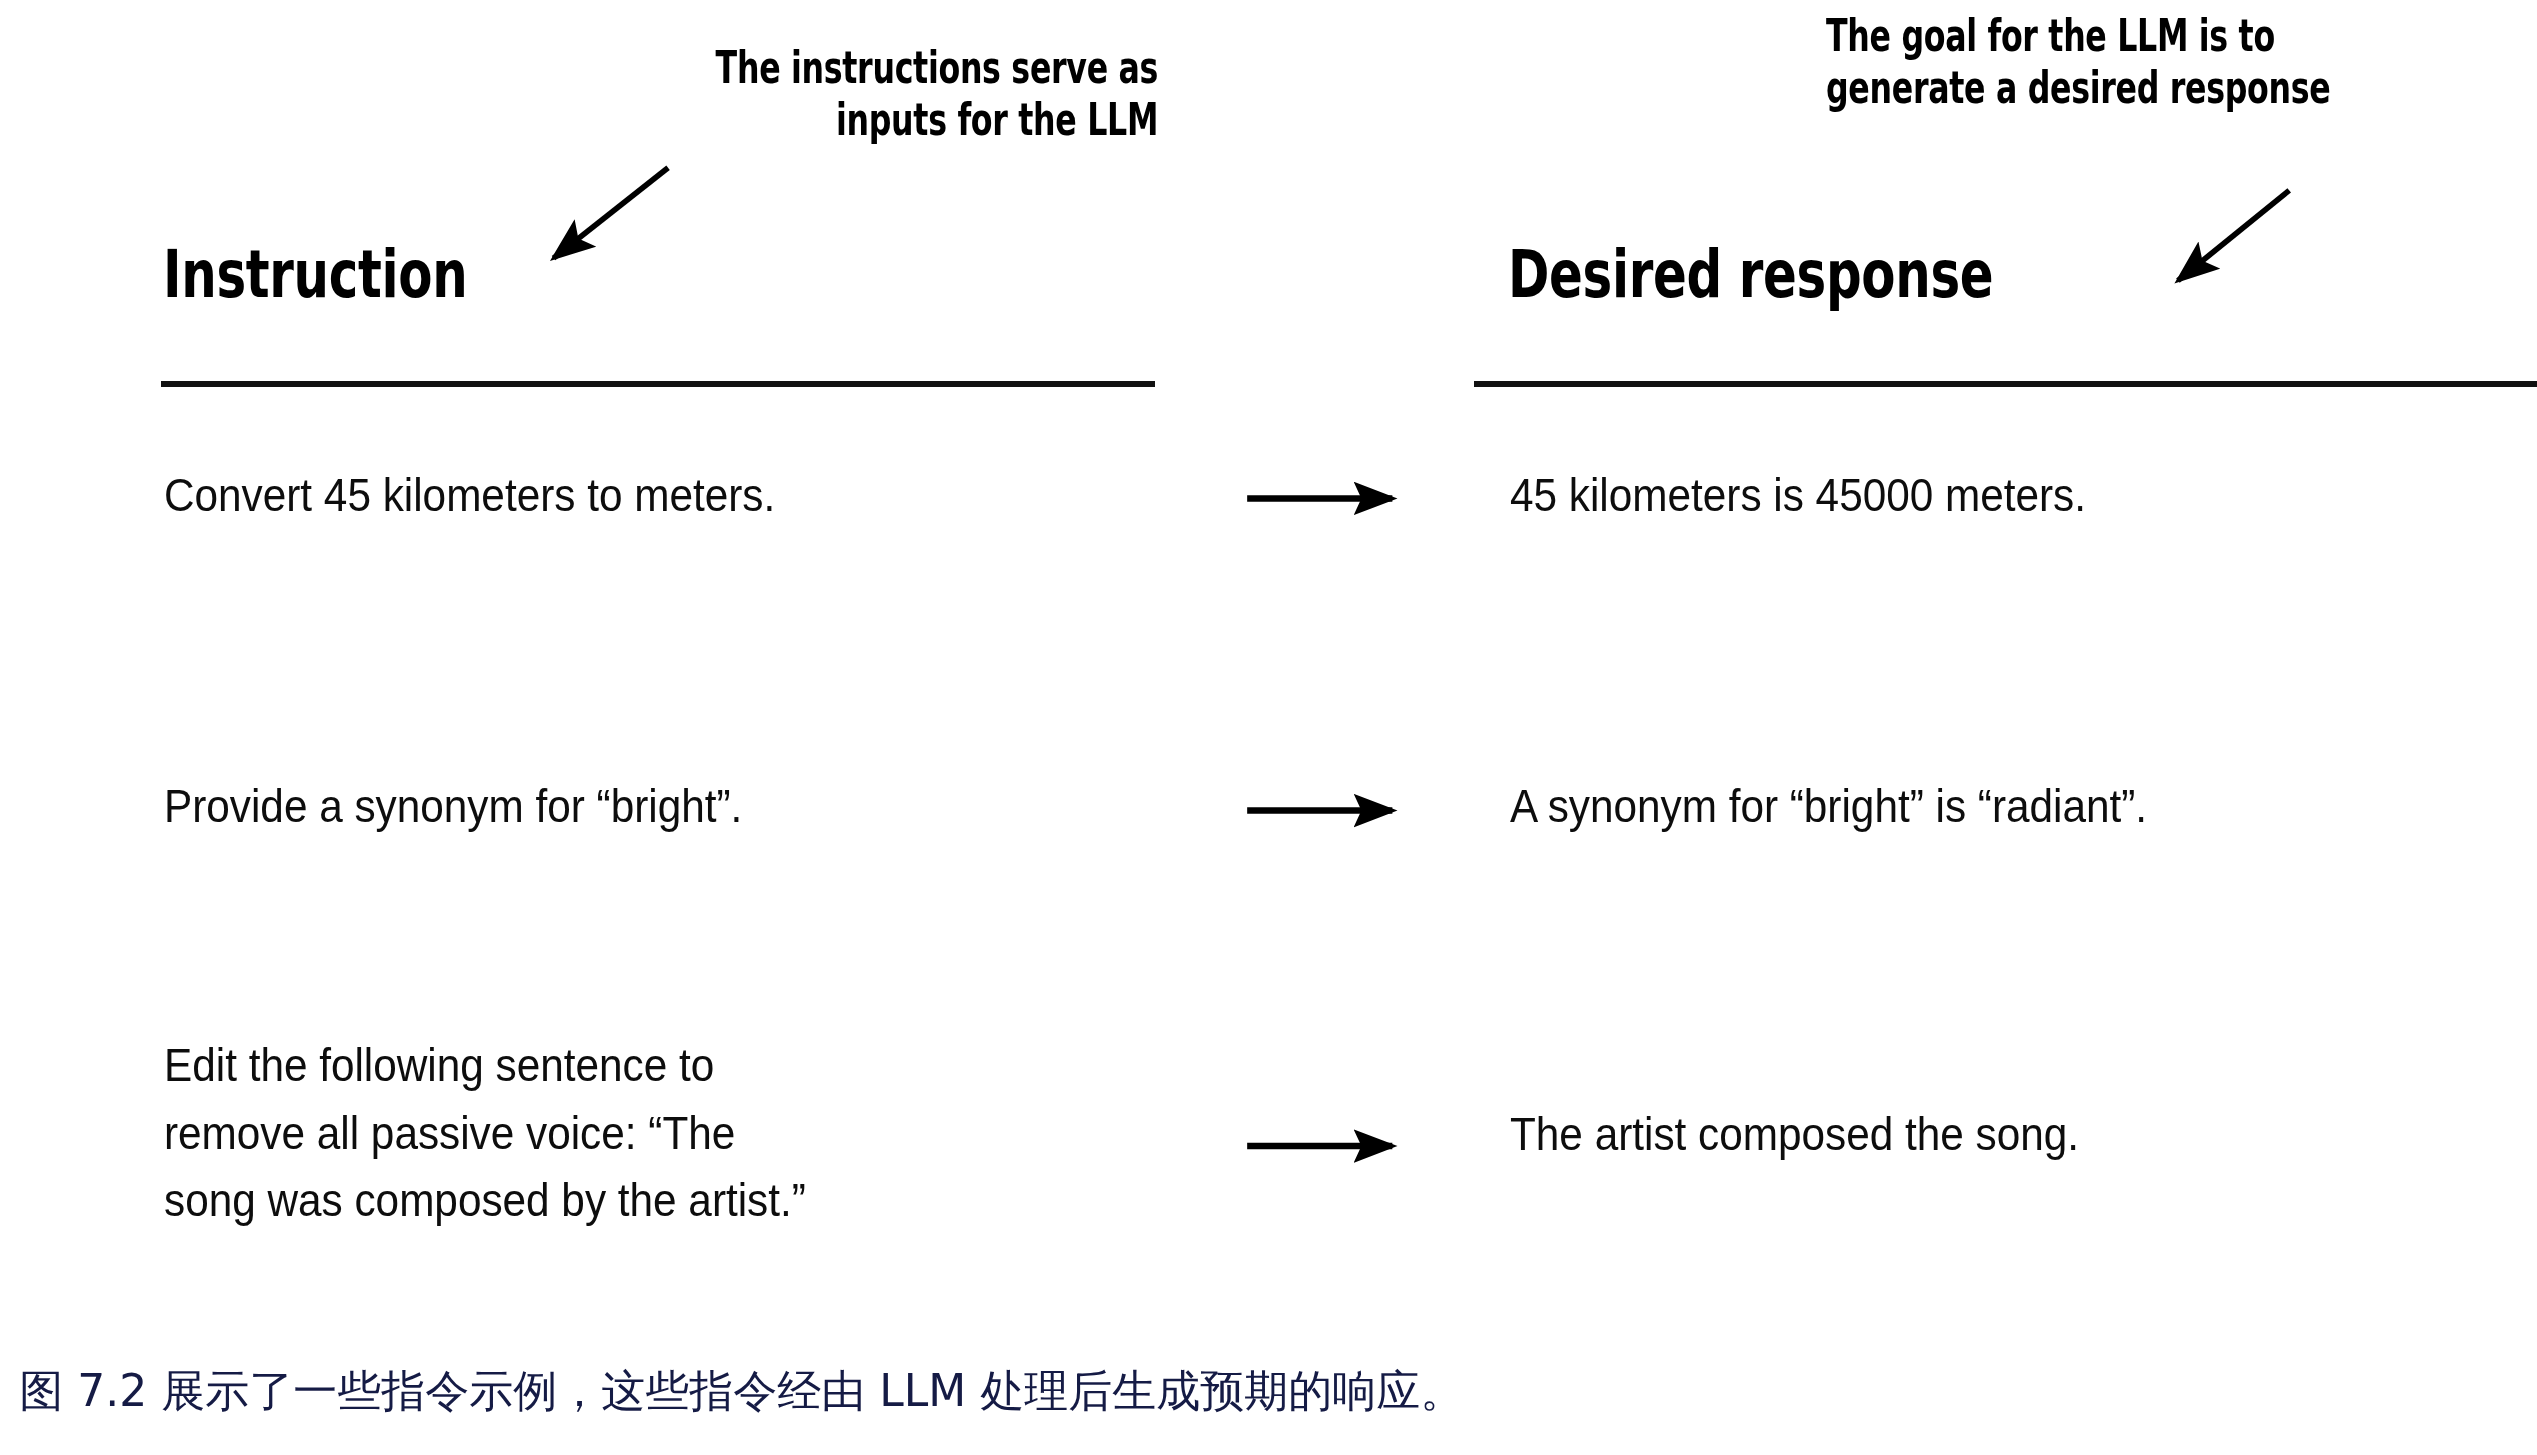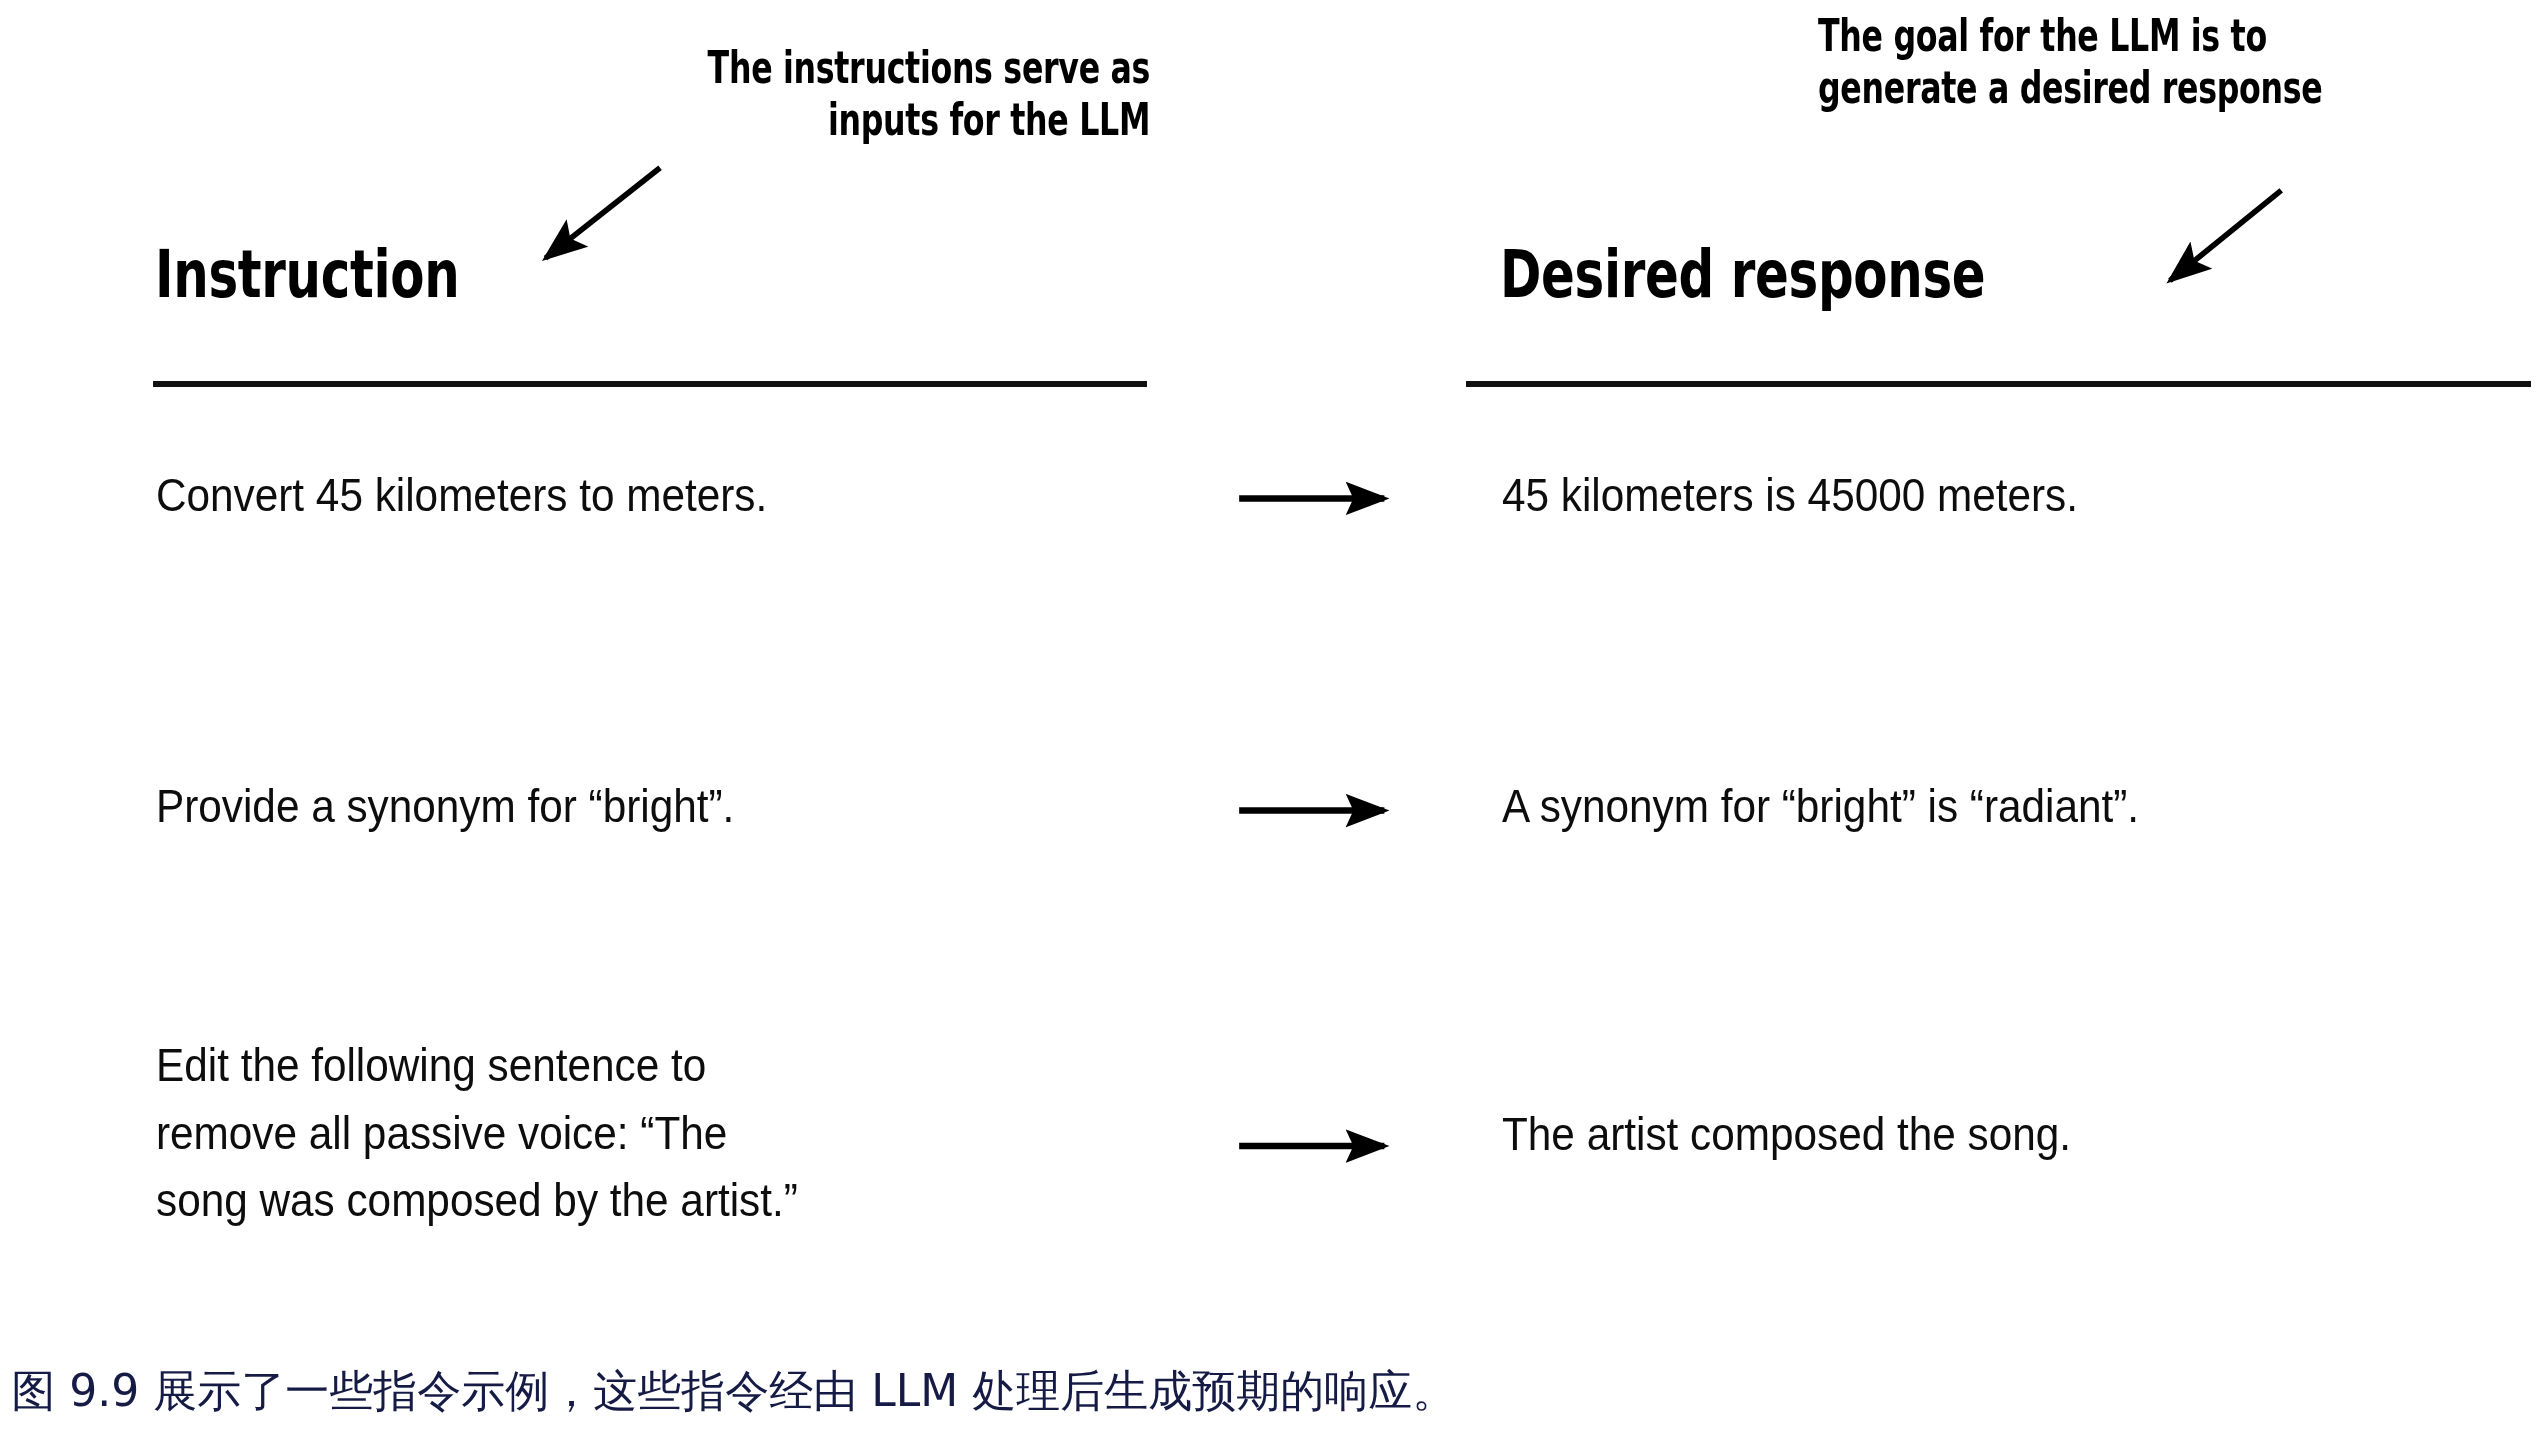--- a/index.html
+++ b/index.html
@@ -11,21 +11,21 @@
     width: 2538px;
     height: 1455px;
     position: relative;
     overflow: hidden;
     font-family: "Liberation Sans", "DejaVu Sans", sans-serif;
     color: #000000;
   }
 
   .figure-canvas {
     position: absolute;
-    left: 0;
+    left: 8px;
     top: 0;
     width: 2141px;
     height: 1455px;
     padding-left: 40px;
   }
 
   
   .callout {
     position: absolute;
     font-family: "DejaVu Sans Condensed", "Liberation Sans Narrow", "Liberation Sans", sans-serif;
@@ -171,16 +171,16 @@
 
     <line x1="2828" y1="236" x2="2690" y2="348" stroke="#000" stroke-width="7" marker-end="url(#head-thin)"></line>
 
     <line x1="1536" y1="618" x2="1716" y2="618" stroke="#000" stroke-width="8" marker-end="url(#head-row)"></line>
 
     <line x1="1536" y1="1005" x2="1716" y2="1005" stroke="#000" stroke-width="8" marker-end="url(#head-row)"></line>
 
     <line x1="1536" y1="1421" x2="1716" y2="1421" stroke="#000" stroke-width="8" marker-end="url(#head-row)"></line>
   </svg>
 
-  <div class="caption">图 9.9 展示了一些指令示例，这些指令经由 LLM 处理后生成预期的响应。</div>
+  <div class="caption">图 7.2 展示了一些指令示例，这些指令经由 LLM 处理后生成预期的响应。</div>
 
 </div>
 
 
 </body></html>

